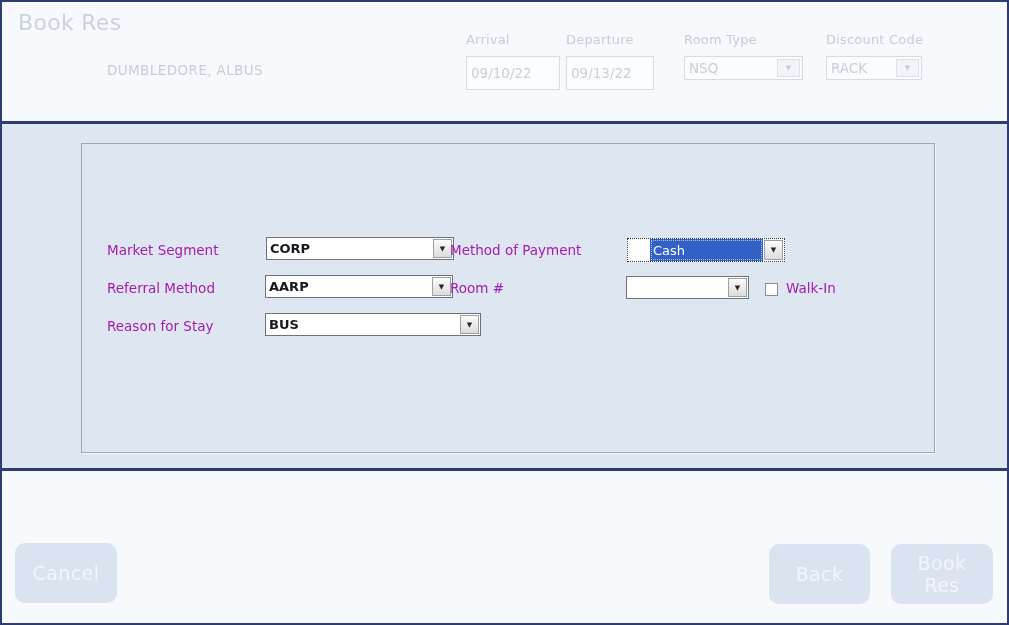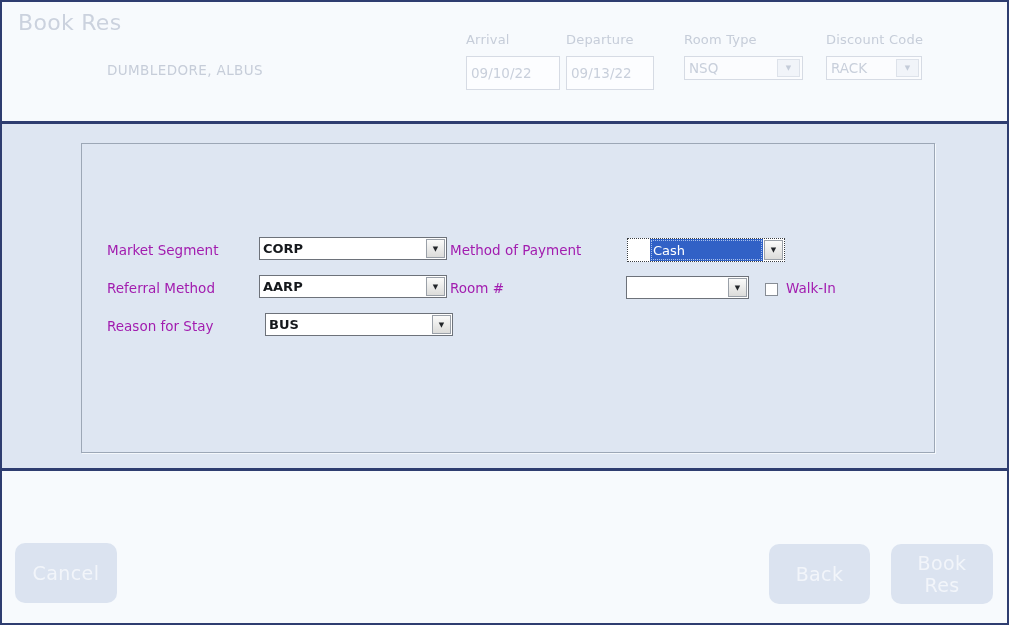--- a/index.html
+++ b/index.html
@@ -102,33 +102,33 @@
     <div class="hcombo" style="width:96px;">
       <span class="hval">RACK</span>
       <span class="harrow">▼</span>
     </div>
   </div>
 
   <div class="band"></div>
   <div class="panel"></div>
 
   <div class="flabel" style="left:105px;top:240px;">Market Segment</div>
-  <div class="combo" style="left:257px;top:235px;width:188px;height:23px;">
+  <div class="combo" style="left:264px;top:235px;width:188px;height:23px;">
     <span class="cval">CORP</span>
     <span class="cbtn">▼</span>
   </div>
 
   <div class="flabel" style="left:105px;top:278px;">Referral Method</div>
-  <div class="combo" style="left:257px;top:273px;width:188px;height:23px;">
+  <div class="combo" style="left:263px;top:273px;width:188px;height:23px;">
     <span class="cval">AARP</span>
     <span class="cbtn">▼</span>
   </div>
 
   <div class="flabel" style="left:105px;top:316px;">Reason for Stay</div>
-  <div class="combo" style="left:263px;top:311px;width:188px;height:23px;">
+  <div class="combo" style="left:263px;top:311px;width:216px;height:23px;">
     <span class="cval">BUS</span>
     <span class="cbtn">▼</span>
   </div>
 
   <div class="flabel r" style="left:448px;top:240px;width:172px;">Method of Payment</div>
   <div class="combo focused" style="left:625px;top:236px;width:158px;height:24px;padding-left:22px;">
     <span class="cval">Cash</span>
     <span class="cbtn">▼</span>
   </div>
 

